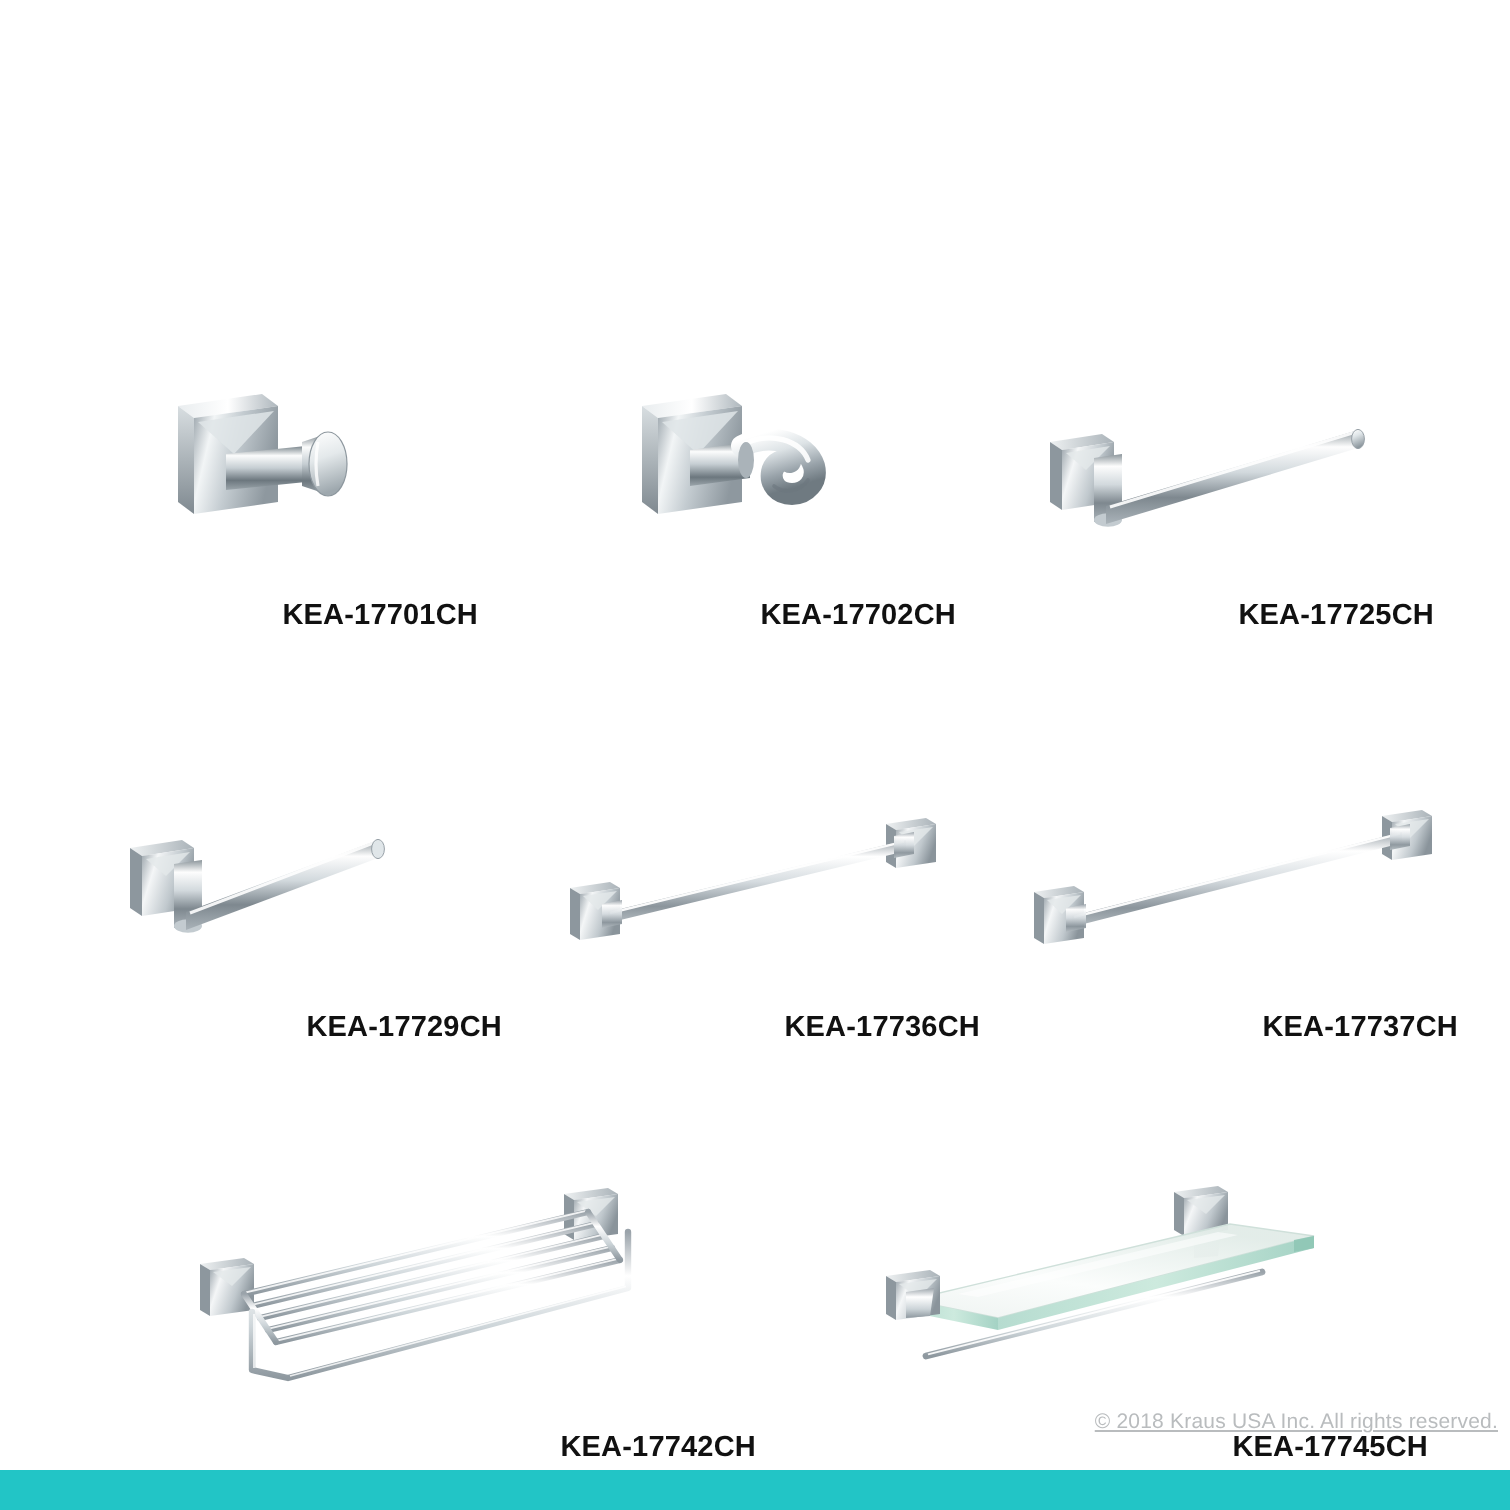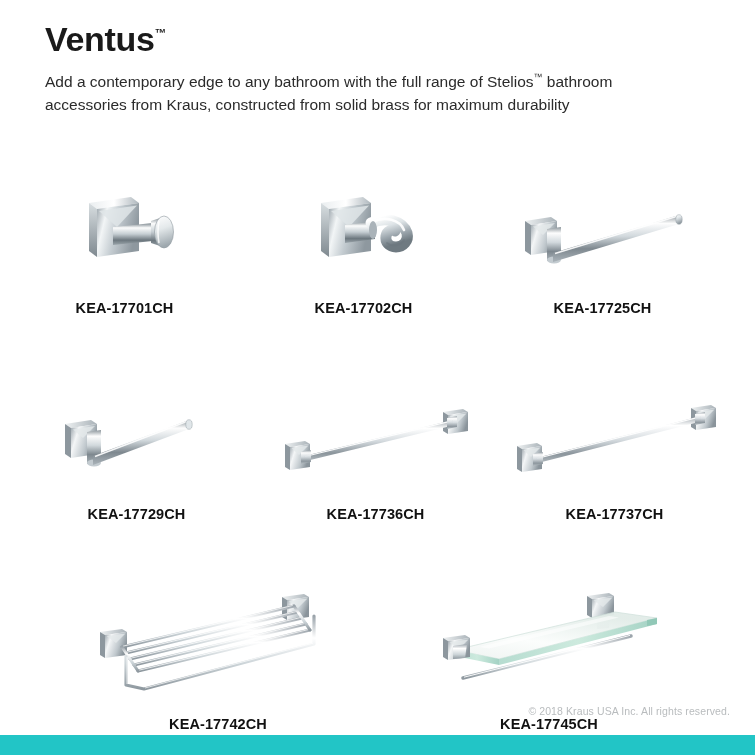--- a/index.html
+++ b/index.html
@@ -72,21 +72,21 @@
     width: 755px;
   }
   .row-1, .row-2 {
     justify-content: flex-start;
   }
   .cell {
     width: 225px;
     margin-left: 17px;
     display: flex;
     flex-direction: column;
-    align-items: center;
+    align-items: flex-end;
   }
   .row-1 .cell, .row-2 .cell {
     width: 229px;
     margin-left: 10px;
   }
   .art {
     height: 110px;
     width: 100%;
     display: flex;
     align-items: center;
@@ -115,45 +115,41 @@
     width: 320px;
     margin-left: 0;
   }
   .row-3 .cell.shelf-cell { width: 330px; margin-left: 6px; }
   .row-3 .art { height: 118px; }
   .row-3 .sku { margin-top: 14px; }
 
   
   .copyright {
     position: absolute;
-    right: 25px;
+    right: 6px;
     bottom: 38px;
     font-size: 10.5px;
     color: #b9bcbe;
     letter-spacing: 0.1px;
+    text-decoration: underline;
   }
   .teal-bar {
     position: absolute;
     left: 0;
     right: 0;
     bottom: 0;
     height: 20px;
     background: #22c5c6;
   }
 </style>
 </head>
 <body>
 
 <div class="page">
 
-  <div class="header">
-    <h1 class="brand-title"><span>Ventus</span><span class="tm">™</span></h1>
-    <p class="brand-desc"><span>Add a contemporary edge to any bathroom with the full range of Stelios</span><span class="tm-body">™</span>
-      <span>bathroom accessories from Kraus, constructed from solid brass for maximum durability</span></p>
-  </div>
 
   <div class="grid">
 
     <div class="row row-1">
 
       <div class="cell">
         <div class="art">
           <svg width="120" height="100" viewBox="0 0 120 100">
             <defs>
               <linearGradient id="plateFaceA" x1="0" y1="0" x2="1" y2="0.3">

